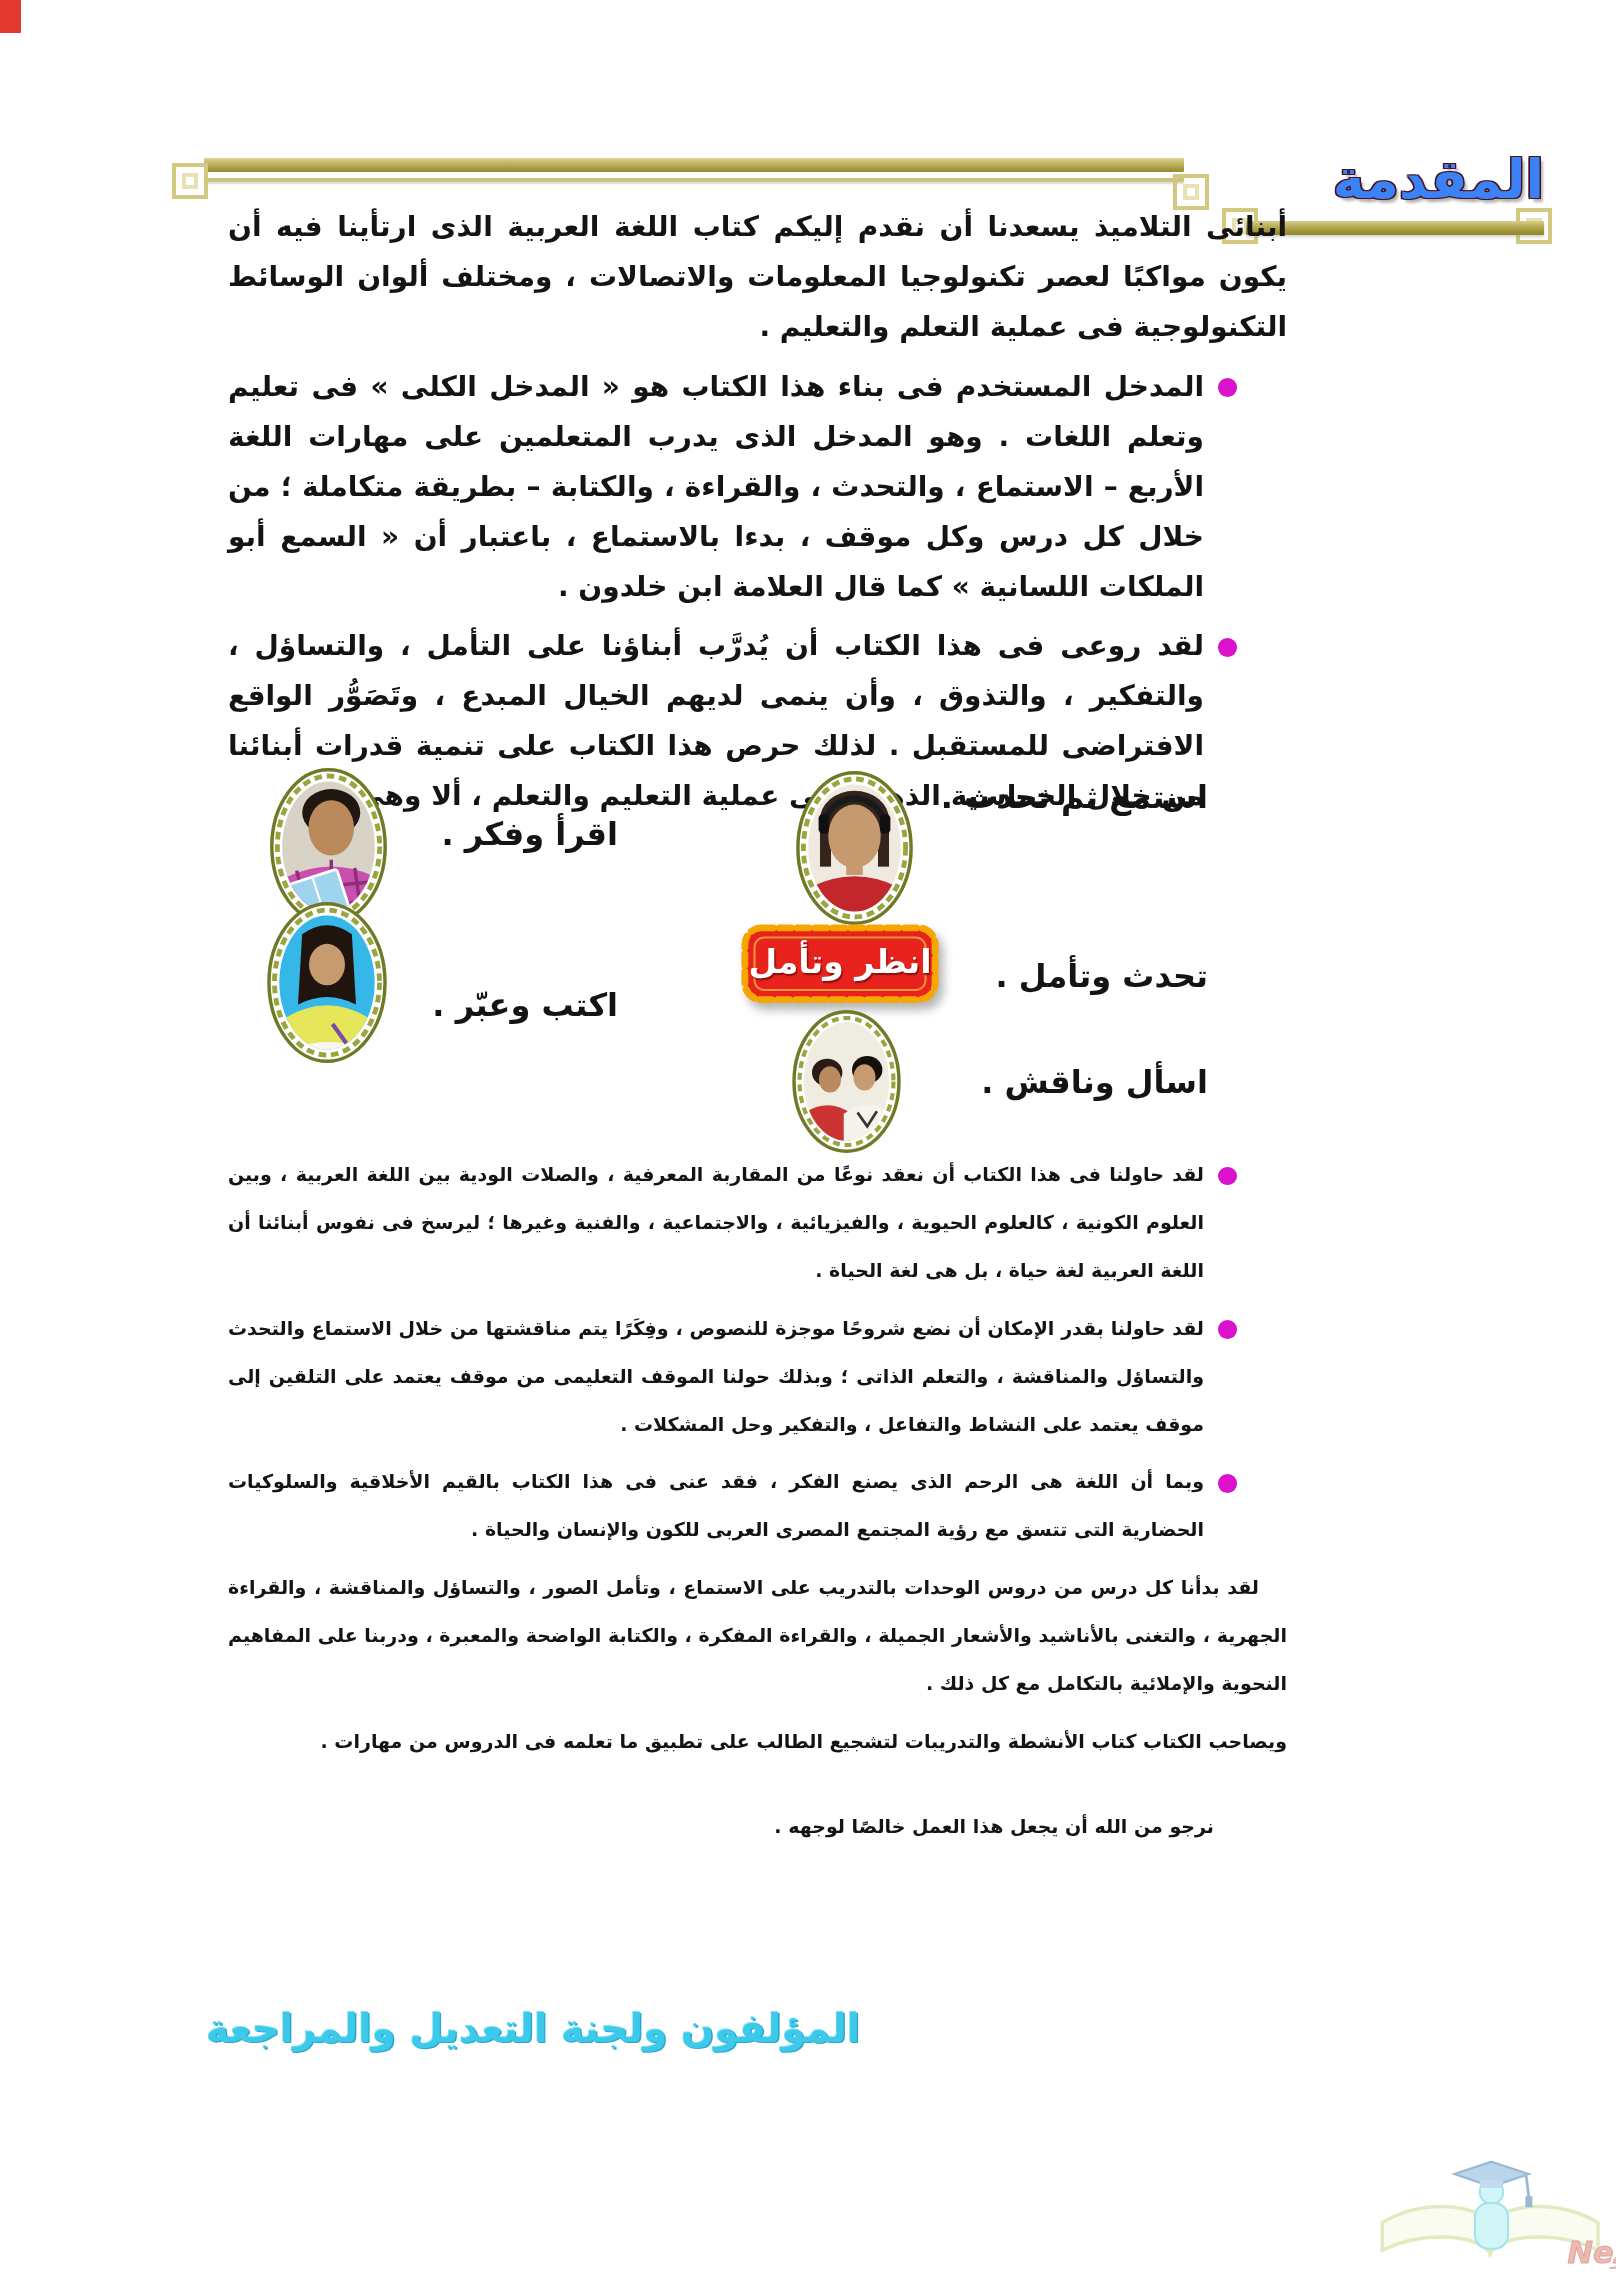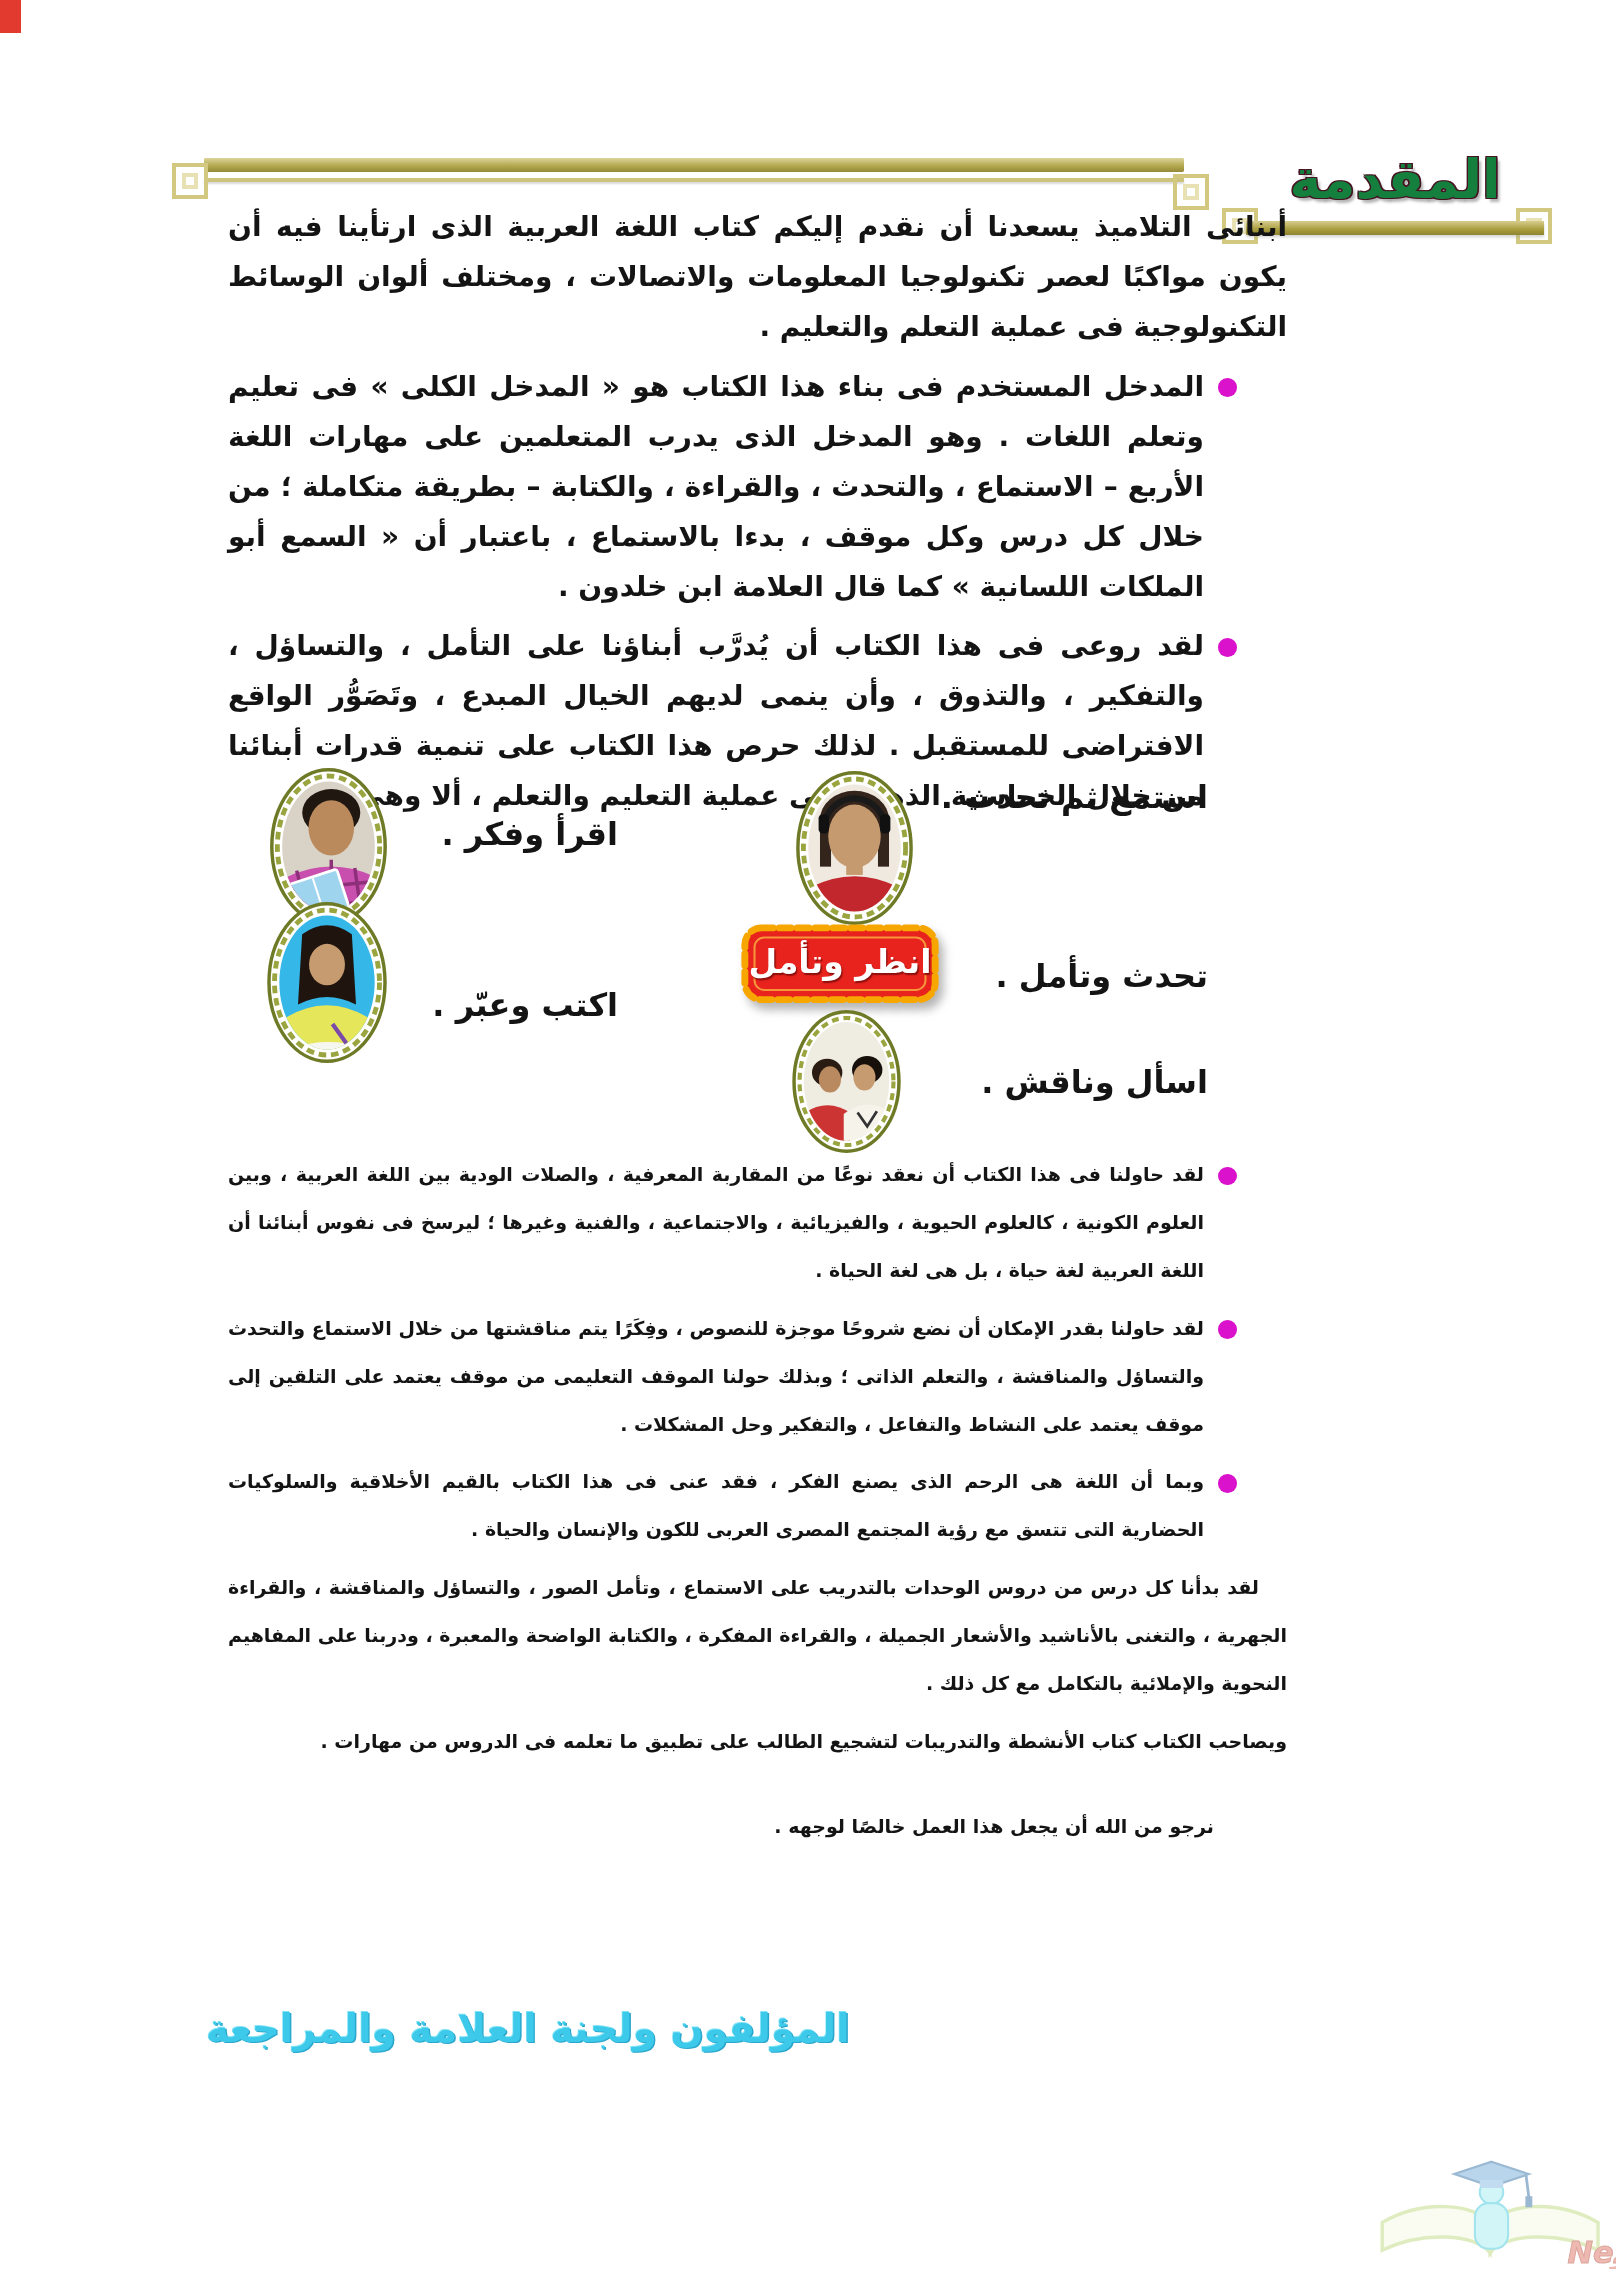--- a/index.html
+++ b/index.html
@@ -15,22 +15,23 @@
   .corner-mark{position:absolute;left:0;top:0;width:21px;height:33px;background:#e23a2e;}
   
   .longbar{position:absolute;left:204px;top:158px;width:980px;}
   .longbar .bar1{height:14px;background:linear-gradient(180deg,#ddd39a 0%,#b4a84f 55%,#948937 100%);border-radius:1.4px;}
   .longbar .bar2{height:4.2px;margin-top:5.5px;background:#cdc37c;box-shadow:0 2.1px 2.1px rgba(150,150,150,.35);}
   .bracket{position:absolute;width:36px;height:36px;}
   .bracket::before{content:'';position:absolute;inset:0;border:4.8px solid #d2c880;background:transparent;}
   .bracket::after{content:'';position:absolute;inset:10.4px;border:4.2px solid #e7e1b4;}
   .title-block{position:absolute;left:1246px;top:148px;width:298px;text-align:center;}
   .title-text{
-    font-size:54px;font-weight:bold;color:#15803d;letter-spacing:0.7px;
+    font-size:54px;font-weight:bold;color:#3b82f6;letter-spacing:0.7px;
     text-shadow:1.4px 1.4px 0 #471423,-1.4px -1.4px 0 #471423,1.4px -1.4px 0 #471423,-1.4px 1.4px 0 #471423,3.5px 4.2px 2.8px rgba(90,90,90,.45);
+    text-align:right;
   }
   .title-bar{height:14px;margin-top:9.7px;background:linear-gradient(180deg,#d8cd8d 0%,#a89c3e 60%,#8f8430 100%);box-shadow:0 2.8px 2.8px rgba(150,150,150,.4);}
   
   .text-col{position:absolute;left:228px;width:1059px;color:#141414;font-weight:bold;text-align:justify;}
   .text1{top:202px;font-size:28px;line-height:50px;}
   .text2{top:1150px;font-size:19px;line-height:48px;}
   .para{margin:0 0 9.7px 0;}
   .bullet-para{position:relative;padding-right:83px;}
   .bullet-dot{position:absolute;right:50px;top:16.6px;width:18.7px;height:18.7px;border-radius:50%;background:#da12cc;}
   .indent1{text-indent:28px;}
@@ -206,21 +207,21 @@
     </p>
     <p class="para bullet-para">
       <span class="bullet-dot"></span>
       <span>وبما أن اللغة هى الرحم الذى يصنع الفكر ، فقد عنى فى هذا الكتاب بالقيم الأخلاقية والسلوكيات الحضارية التى تتسق مع رؤية المجتمع المصرى العربى للكون والإنسان والحياة .</span>
     </p>
     <p class="para indent1"><span>لقد بدأنا كل درس من دروس الوحدات بالتدريب على الاستماع ، وتأمل الصور ، والتساؤل والمناقشة ، والقراءة الجهرية ، والتغنى بالأناشيد والأشعار الجميلة ، والقراءة المفكرة ، والكتابة الواضحة والمعبرة ، ودربنا على المفاهيم النحوية والإملائية بالتكامل مع كل ذلك .</span></p>
     <p class="para"><span>ويصاحب الكتاب كتاب الأنشطة والتدريبات لتشجيع الطالب على تطبيق ما تعلمه فى الدروس من مهارات .</span></p>
     <p class="para indent2"><span>نرجو من الله أن يجعل هذا العمل خالصًا لوجهه .</span></p>
   </div>
 
-  <div class="signature">المؤلفون ولجنة العلامة والمراجعة</div>
+  <div class="signature">المؤلفون ولجنة التعديل والمراجعة</div>
 
   <div class="watermark">
     <svg viewBox="0 0 360 215">
       <g>
         <path d="M22,148 C80,114 158,120 178,150 L178,192 C158,164 80,160 22,188 Z" fill="#f7fbe8" stroke="#c6dd8e" stroke-width="5"></path>
         <path d="M334,148 C276,114 198,120 178,150 L178,192 C198,164 276,160 334,188 Z" fill="#f7fbe8" stroke="#c6dd8e" stroke-width="5"></path>
         <line x1="178" y1="150" x2="178" y2="192" stroke="#c6dd8e" stroke-width="4"></line>
       </g>
       <g>
         <circle cx="180" cy="104" r="17" fill="#aef0f2" stroke="#56cfe0" stroke-width="3"></circle>

